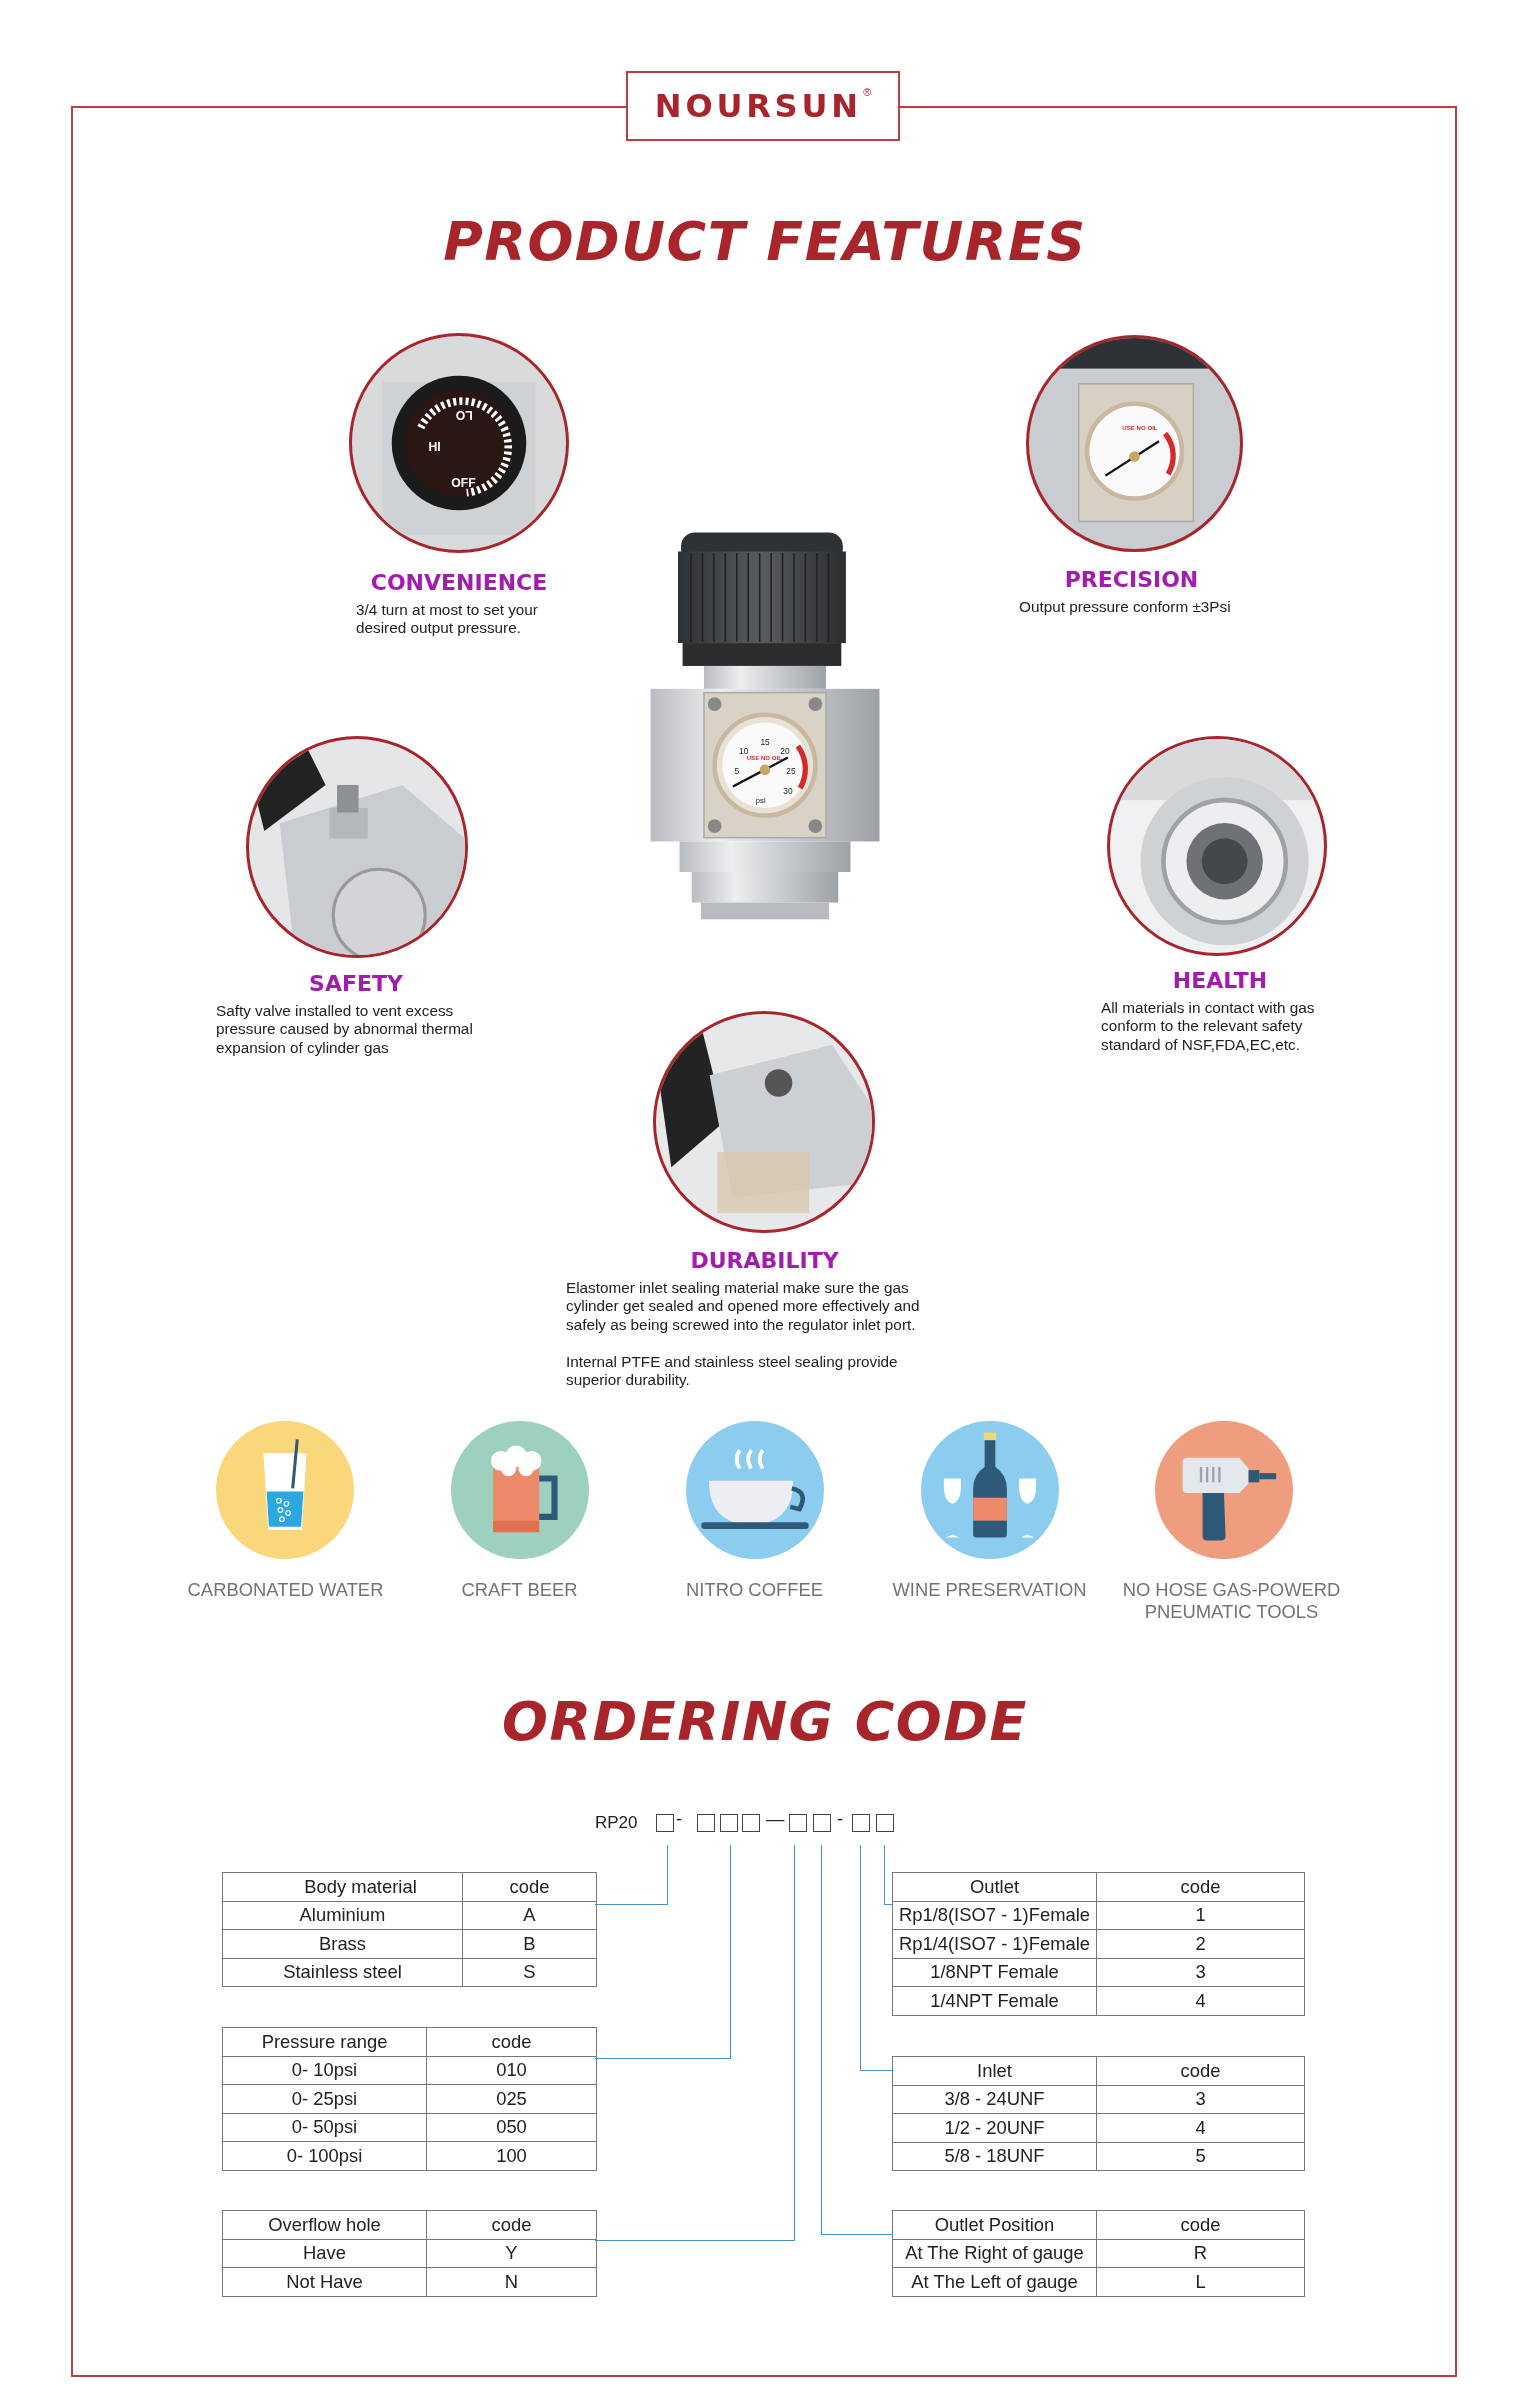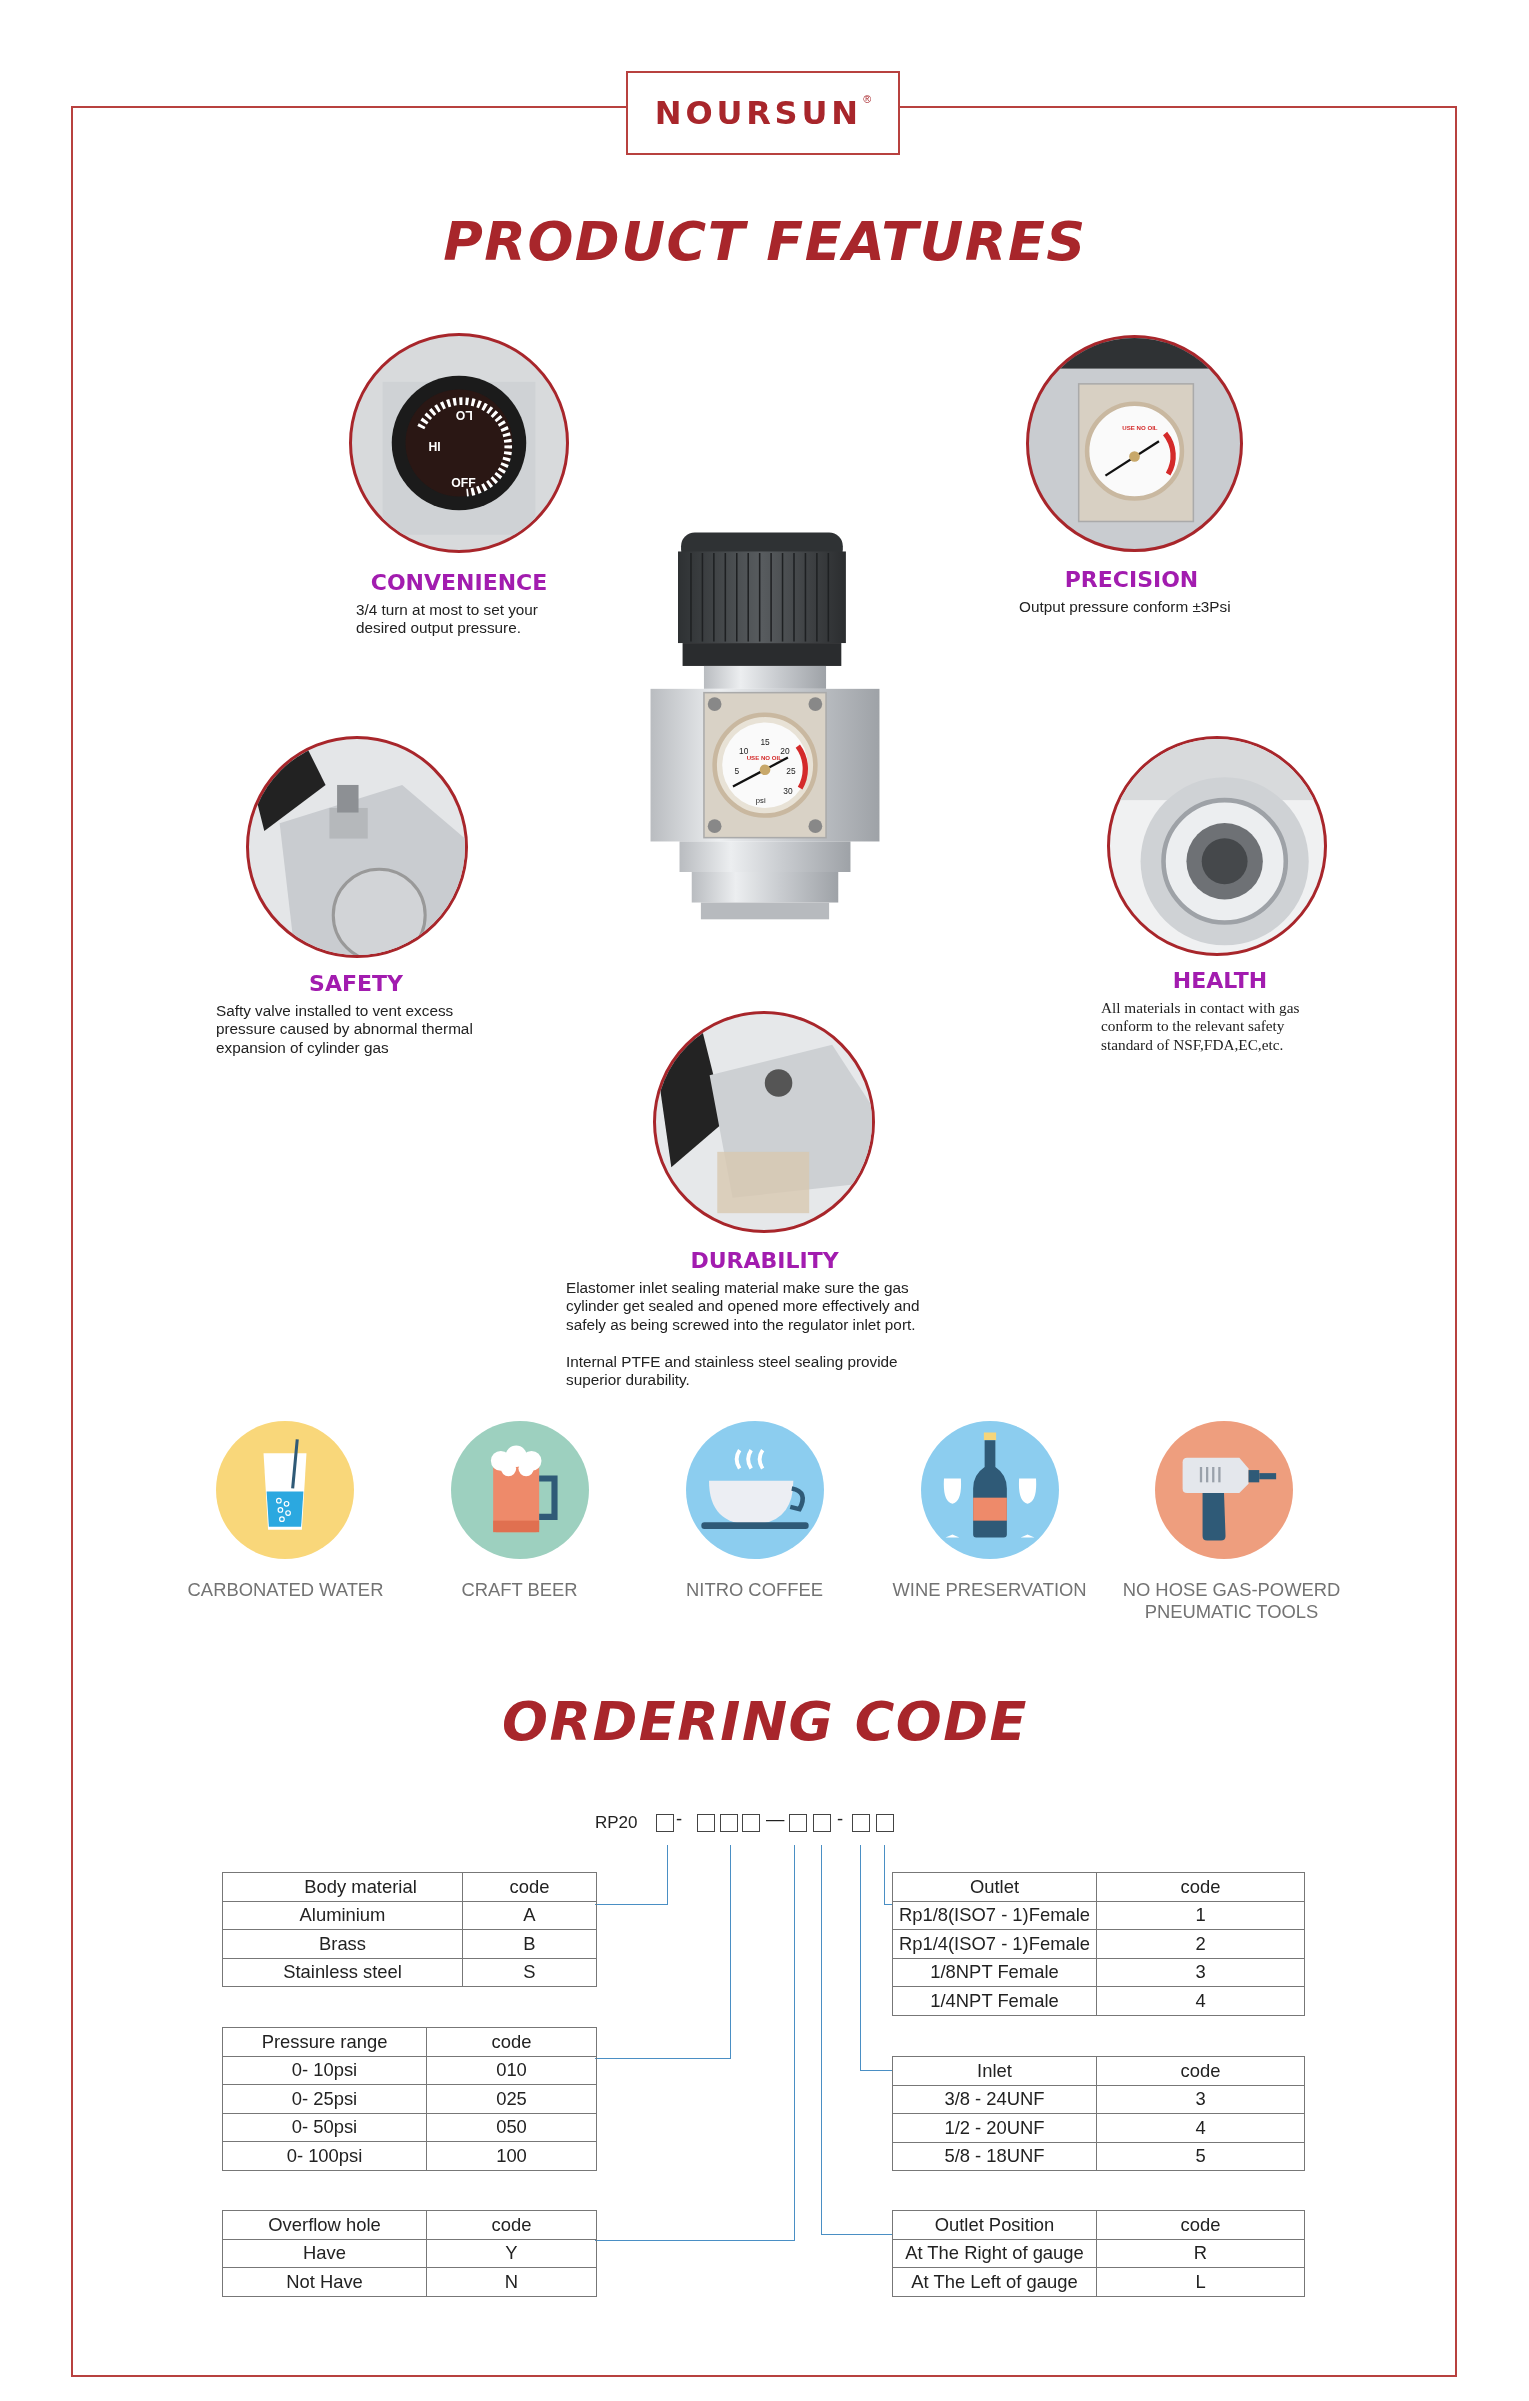--- a/index.html
+++ b/index.html
@@ -1,18 +1,18 @@
 <!DOCTYPE html>
 <html style="font-size:12.2px"><head>
 <meta charset="utf-8">
 <style>
   html, body { margin:0; padding:0; background:#ffffff; }
   body { width:1530px; height:2401px; position:relative; overflow:hidden; font-family:"Liberation Sans", sans-serif; color:#222; }
   .frame { position:absolute; left:71px; top:106px; width:1386px; height:2271px; border:2.3px solid #b8413f; box-sizing:border-box; }
-  .logo-box { position:absolute; left:626px; top:71px; width:274px; height:84px; background:#fff; border:2.3px solid #b8413f; box-sizing:border-box; display:flex; align-items:center; justify-content:center; }
+  .logo-box { position:absolute; left:626px; top:71px; width:274px; height:70px; background:#fff; border:2.3px solid #b8413f; box-sizing:border-box; display:flex; align-items:center; justify-content:center; }
   .logo-text { font-family:"DejaVu Sans", sans-serif; font-weight:bold; font-size:32px; letter-spacing:3.8px; color:#a8262b; }
   .logo-reg { font-size:10.7px; color:#a8262b; position:relative; top:-13.8px; margin-left:1.5px; }
   .section-title { position:absolute; left:0; width:1530px; text-align:center; font-family:"DejaVu Sans", sans-serif; font-weight:bold; font-style:italic; color:#a8262b; font-size:54px; letter-spacing:1.5px; }
   .circle { position:absolute; border:3.1px solid #a8262b; border-radius:50%; overflow:hidden; background:#e8e8e8; box-sizing:border-box; }
   .feat-title { position:absolute; font-family:"DejaVu Sans", sans-serif; font-weight:bold; color:#a21caf; font-size:22px; text-align:center; }
   .feat-desc { position:absolute; font-size:15.3px; line-height:18.4px; color:#222; white-space:pre-line; }
   .app-circle { position:absolute; width:138px; height:138px; border-radius:50%; top:1421px; }
   .app-label { position:absolute; top:1579px; font-size:18.4px; text-align:center; color:#737373; line-height:22px; white-space:pre-line; width:229px; }
   .code-label { position:absolute; left:595px; top:1813px; font-size:17px; color:#222; }
   .code-box { position:absolute; top:1814px; width:17.6px; height:17.6px; border:1.5px solid #444; box-sizing:border-box; }
@@ -138,21 +138,21 @@
 <div class="circle" style="left:1107px;top:736px;width:220px;height:220px;background:#f0f1f2;">
   <svg width="214" height="214" viewBox="0 0 280 280">
     <rect x="0" y="0" width="280" height="80" fill="#d8dadc"></rect>
     <circle cx="150" cy="160" r="110" fill="#cfd2d5"></circle>
     <circle cx="150" cy="160" r="80" fill="#eceef0" stroke="#9ea2a7" stroke-width="6"></circle>
     <circle cx="150" cy="160" r="50" fill="#6e7175"></circle>
     <circle cx="150" cy="160" r="30" fill="#45484b"></circle>
   </svg>
 </div>
 <div class="feat-title" style="left:1109px;top:968px;width:222px;">HEALTH</div>
-<div class="feat-desc" style="left:1101px;top:999px;width:275px;font-family:Liberation Serif, serif;">All materials in contact with gas
+<div class="feat-desc" style="left:1101px;top:999px;width:275px;">All materials in contact with gas
 conform to the relevant safety
 standard of  NSF,FDA,EC,etc.</div>
 
 <div class="circle" style="left:653px;top:1011px;width:222px;height:222px;background:#e6e8ea;">
   <svg width="216" height="216" viewBox="0 0 282 282">
     <path d="M 0 60 L 60 20 L 90 140 L 20 200 Z" fill="#232323"></path>
     <path d="M 70 80 L 230 40 L 282 120 L 282 220 L 100 240 Z" fill="#cdd0d3"></path>
     <circle cx="160" cy="90" r="18" fill="#555"></circle>
     <rect x="80" y="180" width="120" height="80" fill="#d8c8b0" opacity="0.8"></rect>
   </svg>

